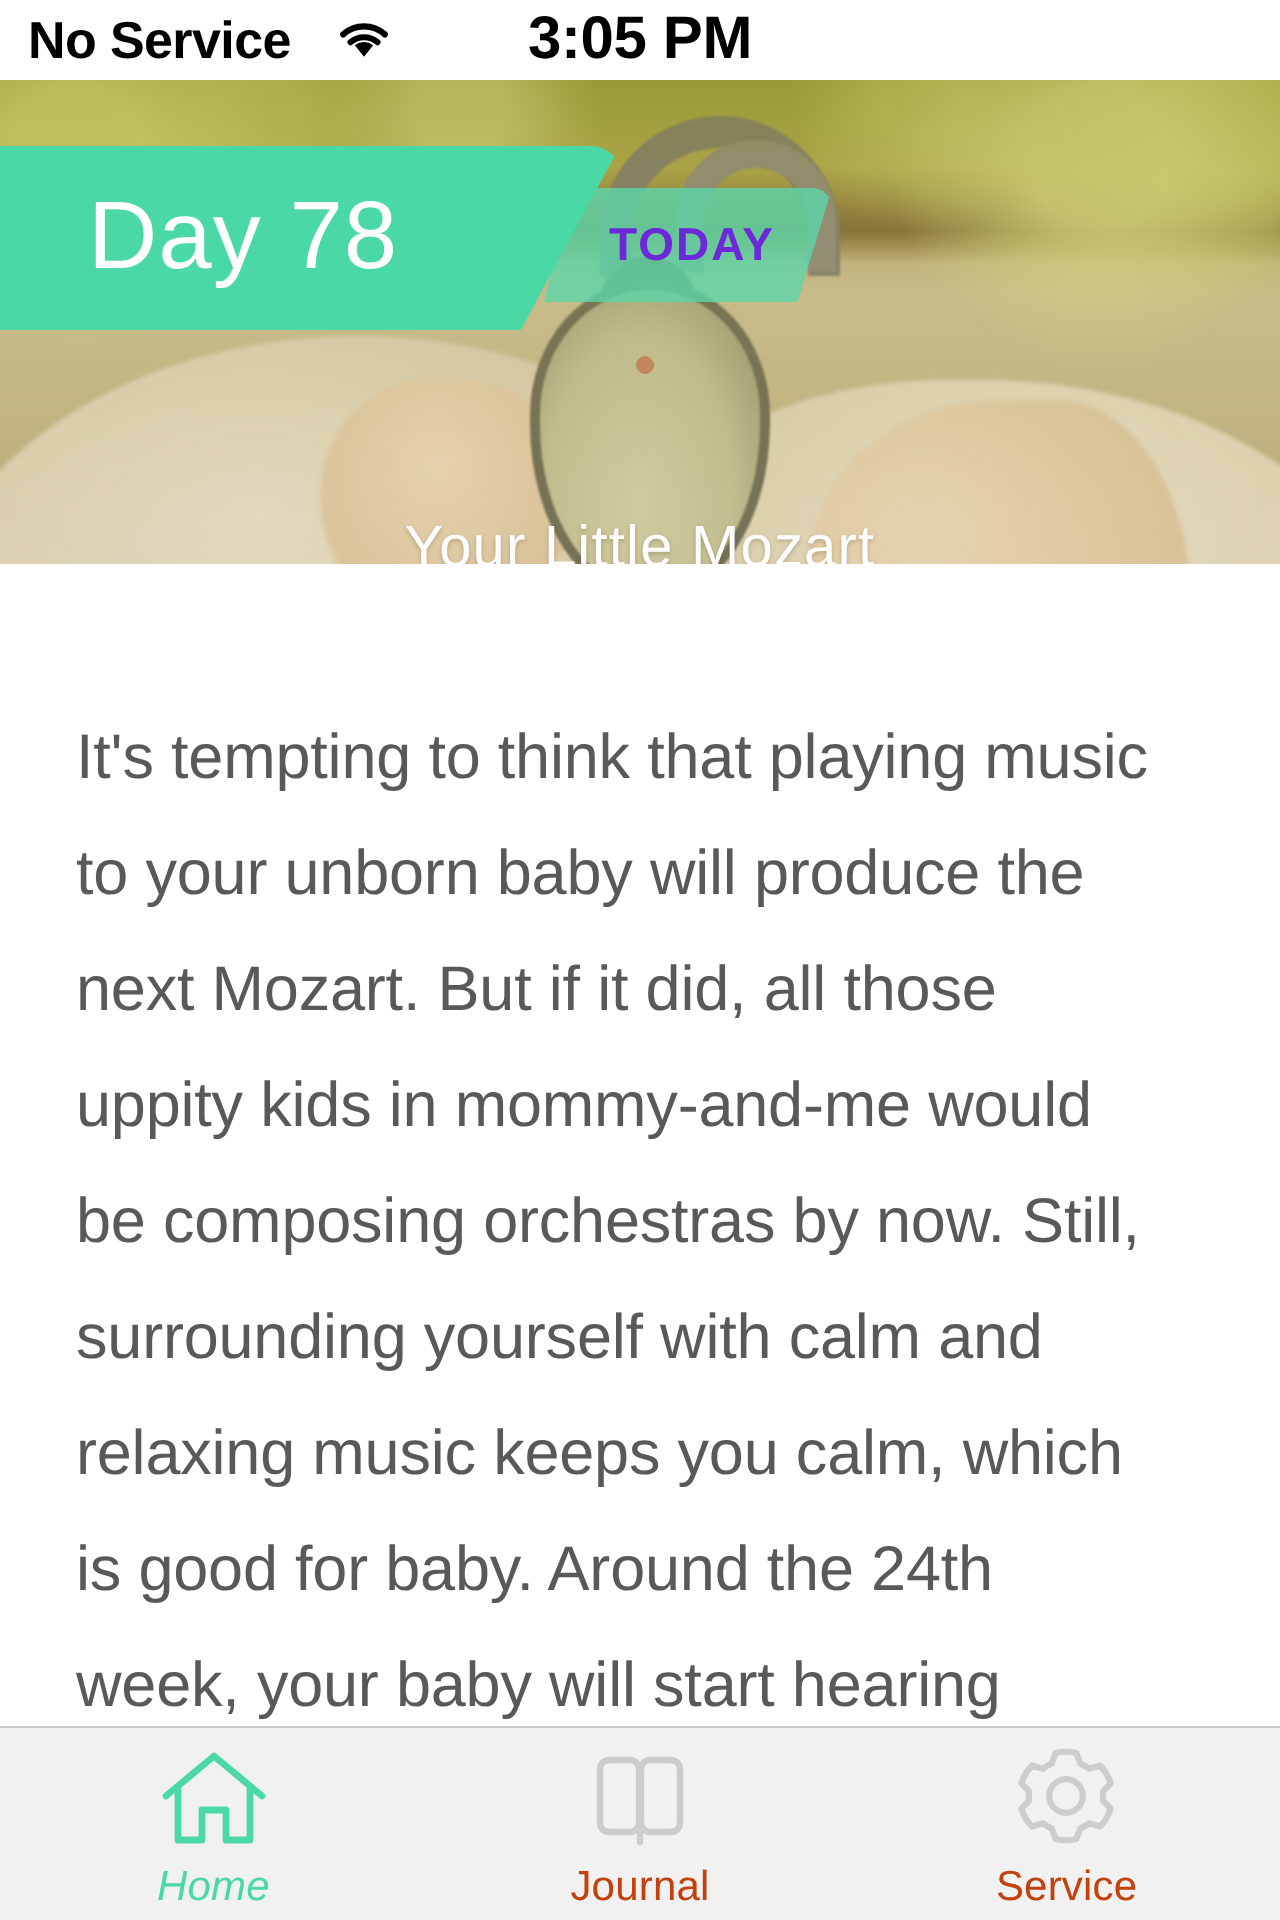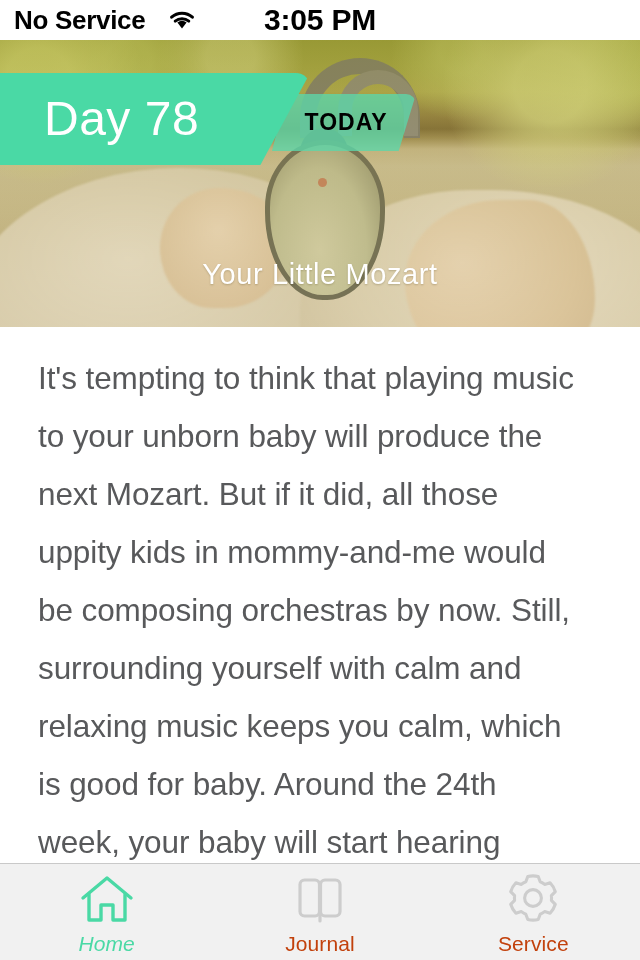--- a/index.html
+++ b/index.html
@@ -61,21 +61,21 @@
   }
   .battery-cap {
     position:absolute; left:41px; top:7px;
     width:4px; height:8px;
     background:#000; border-radius:0 2px 2px 0;
   }
 
   
   #hero {
     position:absolute; top:40px; left:0;
-    width:640px; height:287px;
+    width:640px; height:242px;
     overflow:hidden;
   }
   .hero-photo {
     position:absolute; inset:0;
     background:
       
       radial-gradient(circle at 6% 14%, rgba(214,220,120,.85) 0 5%, transparent 16%),
       radial-gradient(circle at 20% 8%, rgba(196,206,104,.7) 0 4%, transparent 14%),
       radial-gradient(circle at 36% 6%, rgba(224,228,150,.6) 0 5%, transparent 15%),
       radial-gradient(circle at 86% 16%, rgba(222,226,140,.8) 0 6%, transparent 18%),
@@ -196,21 +196,21 @@
     position:absolute;
     left:272px; top:54px;
     height:57px; width:144px;
     background:rgba(93,214,169,.80);
     border-radius:0 10px 10px 0;
     clip-path:polygon(10% 0, 100% 0, 88% 100%, 0 100%);
     display:flex; align-items:center; justify-content:center;
     z-index:11;
   }
   #today-label {
-    color:#000000;
+    color:#6d28d9;
     font-size:23px;
     font-weight:bold;
     letter-spacing:1px;
     margin-left:4px;
   }
   
   #hero-title {
     position:absolute;
     left:0; top:218px;
     width:640px;

